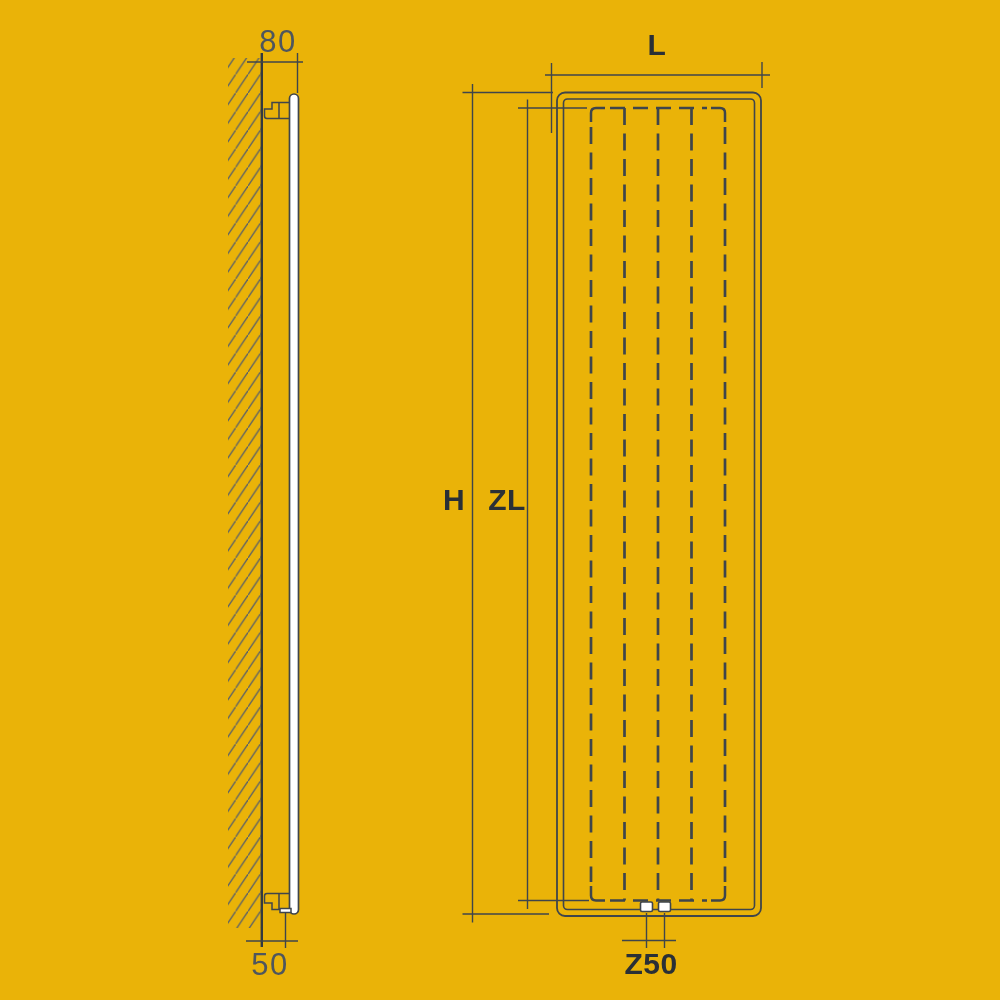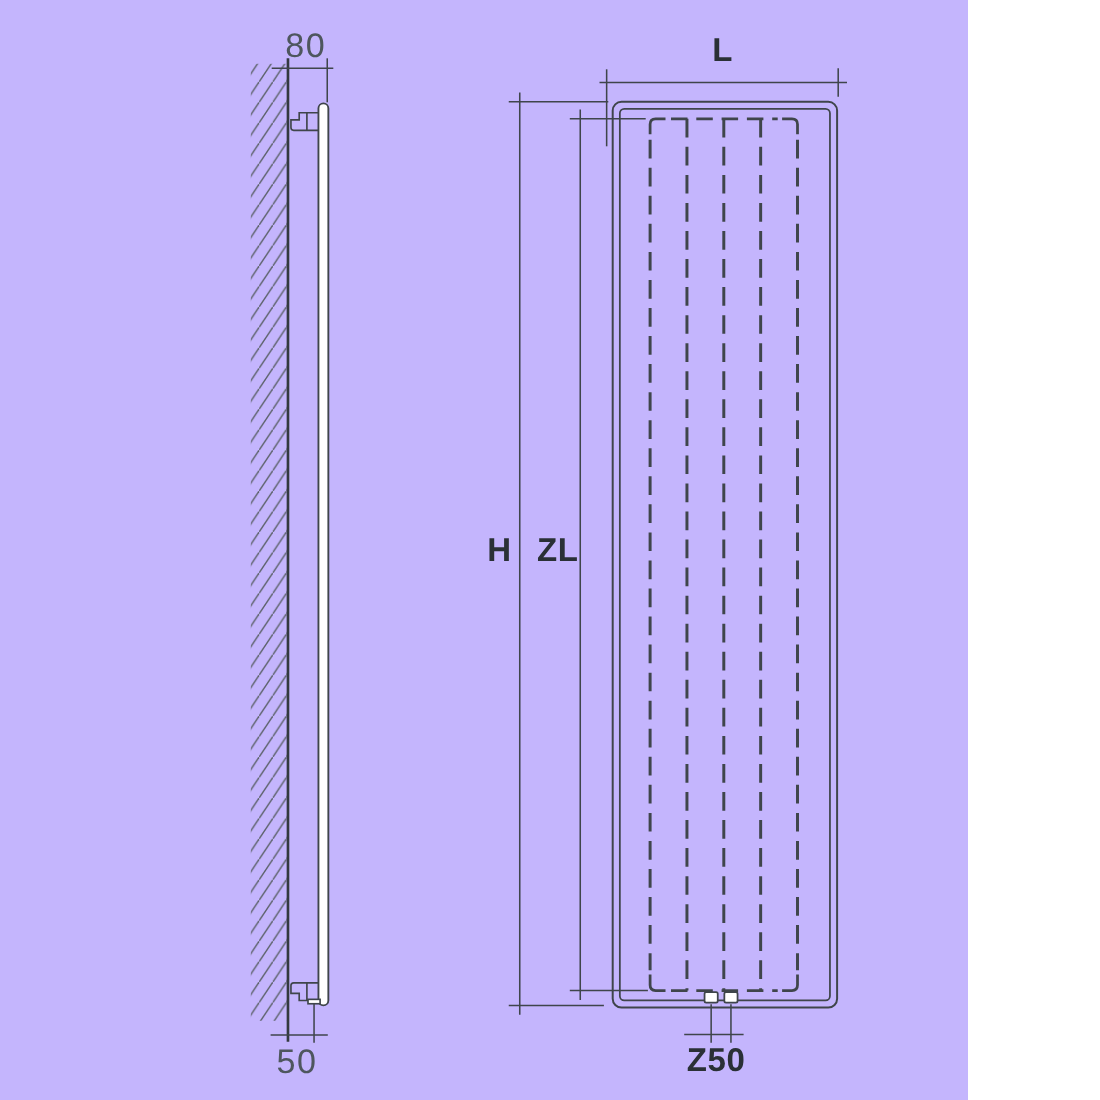--- a/index.html
+++ b/index.html
@@ -1,16 +1,16 @@
 <!DOCTYPE html>
 <html><head>
 <meta charset="utf-8">
 <style>
   html,body{margin:0;padding:0;background:#ffffff;}
-  .canvas{position:relative;width:880px;height:1000px;background:#c4b5fd;overflow:hidden;}
+  .canvas{position:relative;width:1000px;height:1000px;background:#eab308;overflow:hidden;}
   svg{display:block;}
   text{font-family:"Liberation Sans", sans-serif;}
   .dim-num{font-size:31px;font-weight:400;letter-spacing:1.5px;}
   .dim-label{font-size:30px;font-weight:600;letter-spacing:0.5px;}
 </style>
 </head>
 <body>
 
 <div class="canvas">
 <svg width="1000" height="1000" viewBox="0 0 1000 1000">

